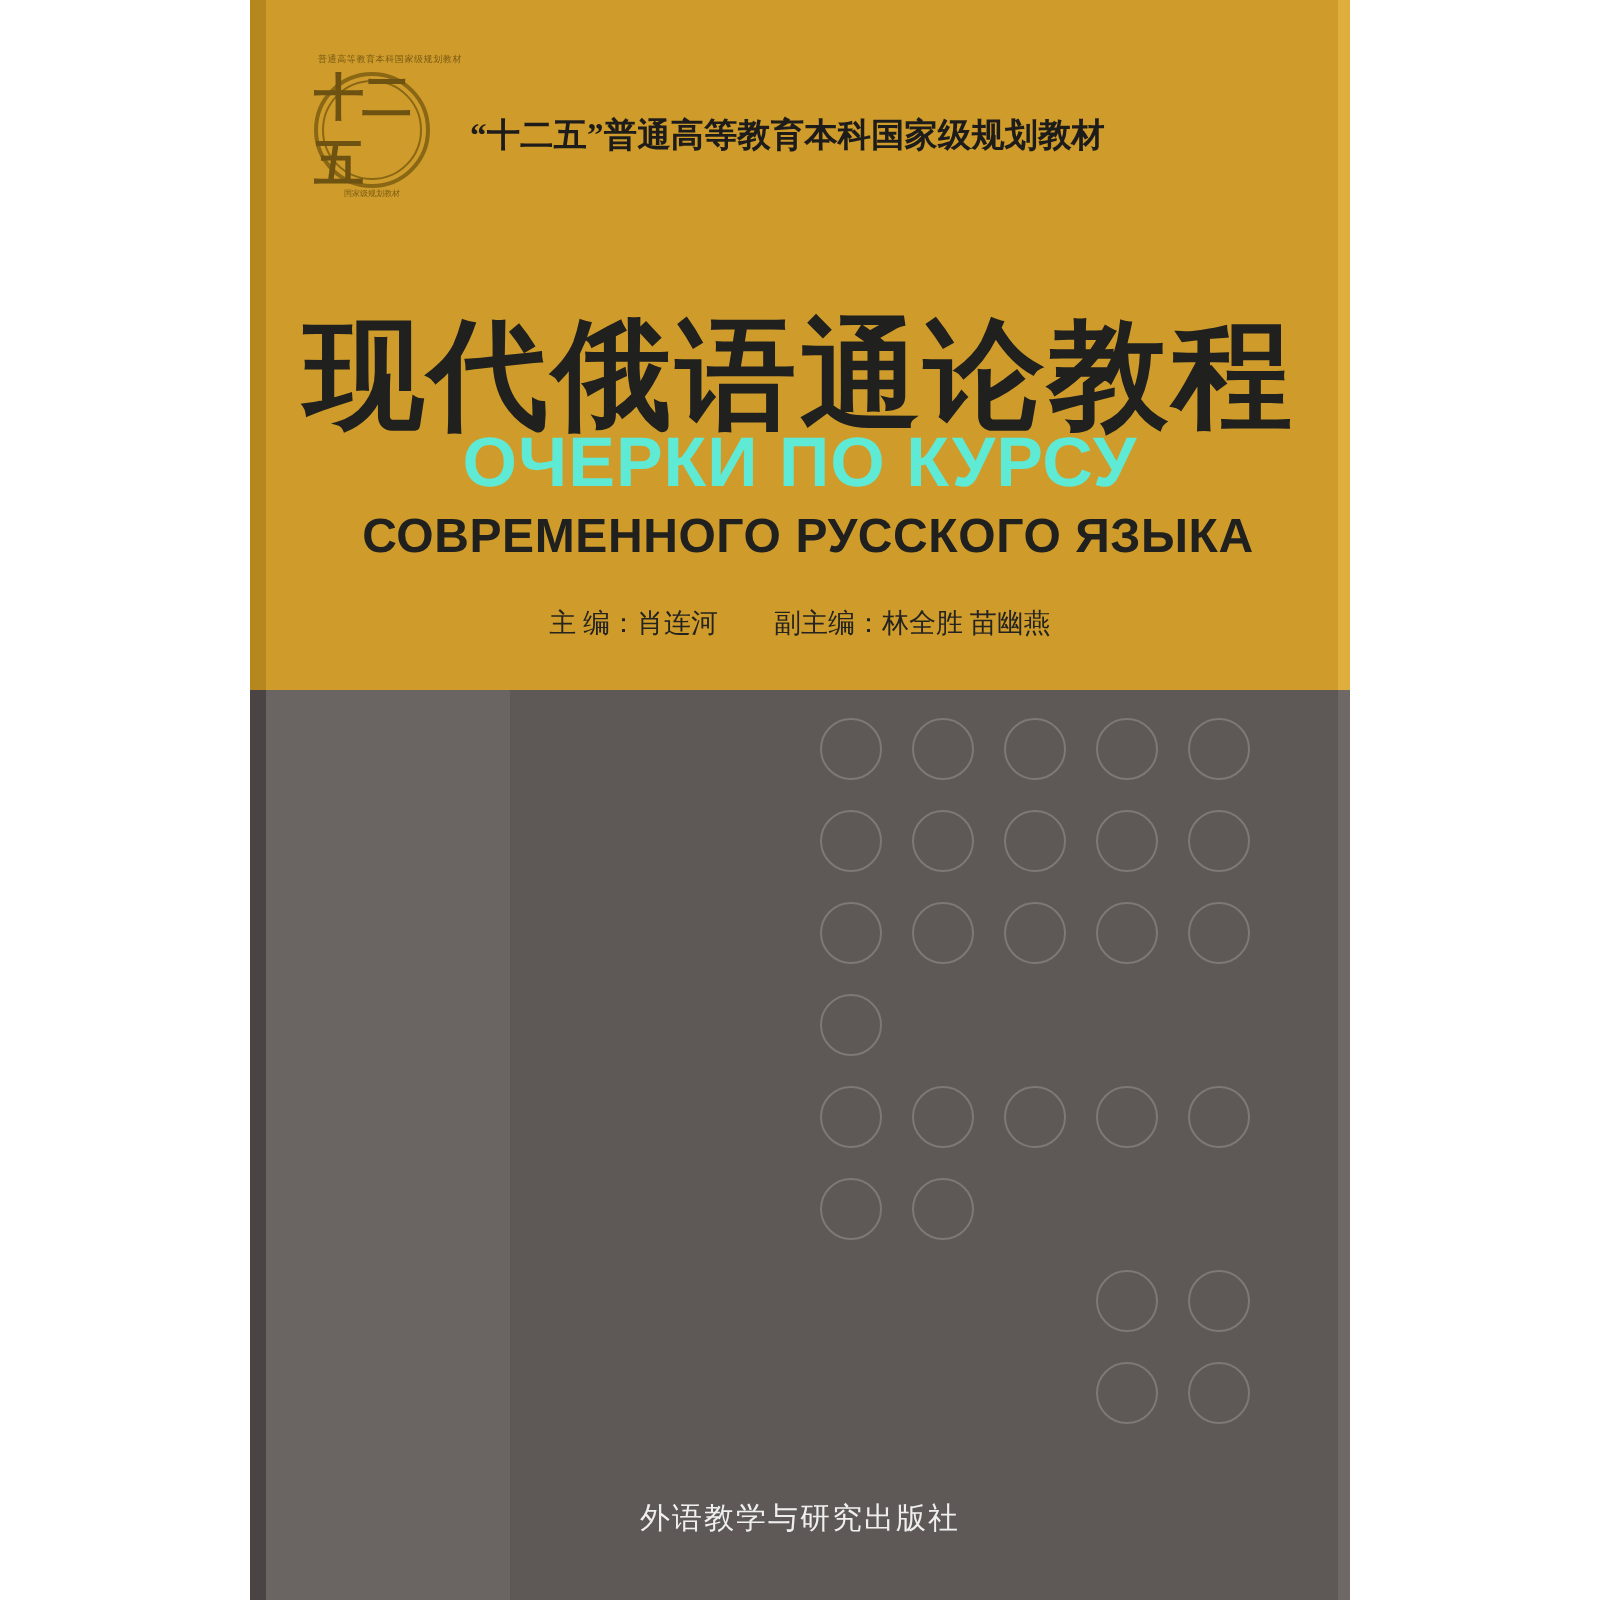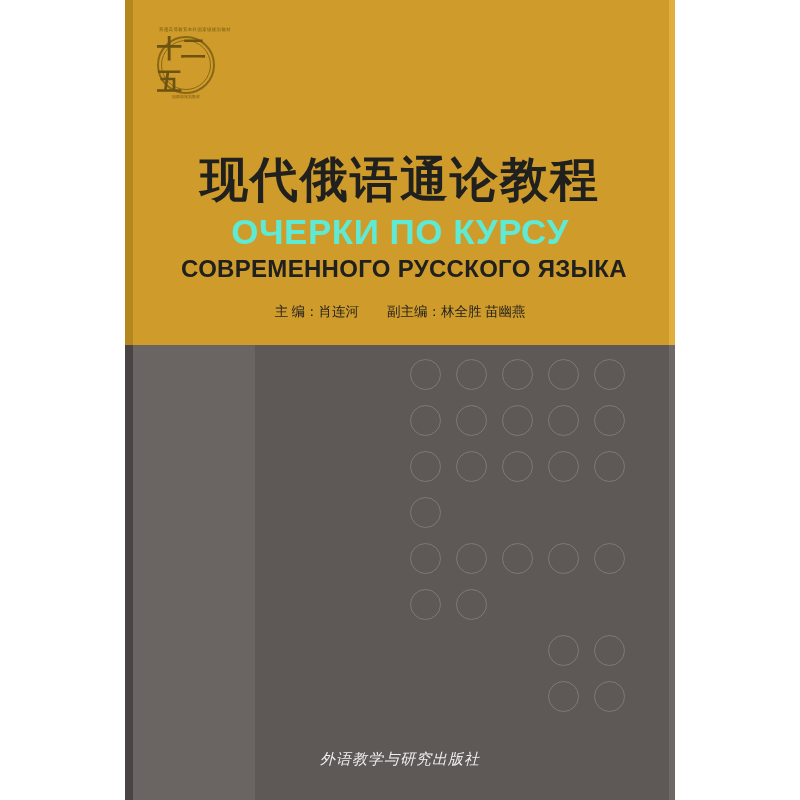--- a/index.html
+++ b/index.html
@@ -116,21 +116,21 @@
     white-space: nowrap;
   }
 
   
   .title-cn {
     position: absolute;
     left: 0;
     top: 148px;
     width: 550px;
     text-align: center;
-    font-size: 48px;
+    font-size: 60px;
     font-weight: bold;
     color: #20201e;
     font-family: "Liberation Serif", serif;
     letter-spacing: 2px;
   }
   .title-ru1 {
     position: absolute;
     left: 0;
     top: 212px;
     width: 550px;
@@ -166,21 +166,20 @@
   .authors .editor { margin-right: 28px; }
 
   
   .bottom-panel {
     position: absolute;
     left: 0;
     top: 345px;
     width: 550px;
     height: 455px;
     background: #5e5857;
-    font-style: italic;
   }
   .bottom-panel .band-left {
     position: absolute;
     left: 0; top: 0;
     width: 8px; height: 455px;
     background: #4a4544;
   }
   .bottom-panel .band-stripe {
     position: absolute;
     left: 8px; top: 0;
@@ -235,20 +234,21 @@
   </div>
 
   <div class="emblem">
     <div class="top-text">普通高等教育本科国家级规划教材</div>
     <div class="ring"></div>
     <div class="ring2"></div>
     <div class="glyph">十二五</div>
     <div class="bot-text">国家级规划教材</div>
   </div>
 
+  <div class="series-line">“十二五”普通高等教育本科国家级规划教材</div>
 
   <div class="title-cn">现代俄语通论教程</div>
   <div class="title-ru1">ОЧЕРКИ ПО КУРСУ</div>
   <div class="title-ru2">СОВРЕМЕННОГО РУССКОГО ЯЗЫКА</div>
 
   <div class="authors">
     <span class="editor">主  编：肖连河</span><span class="assoc">副主编：林全胜  苗幽燕</span>
   </div>
 
   <div class="bottom-panel">

